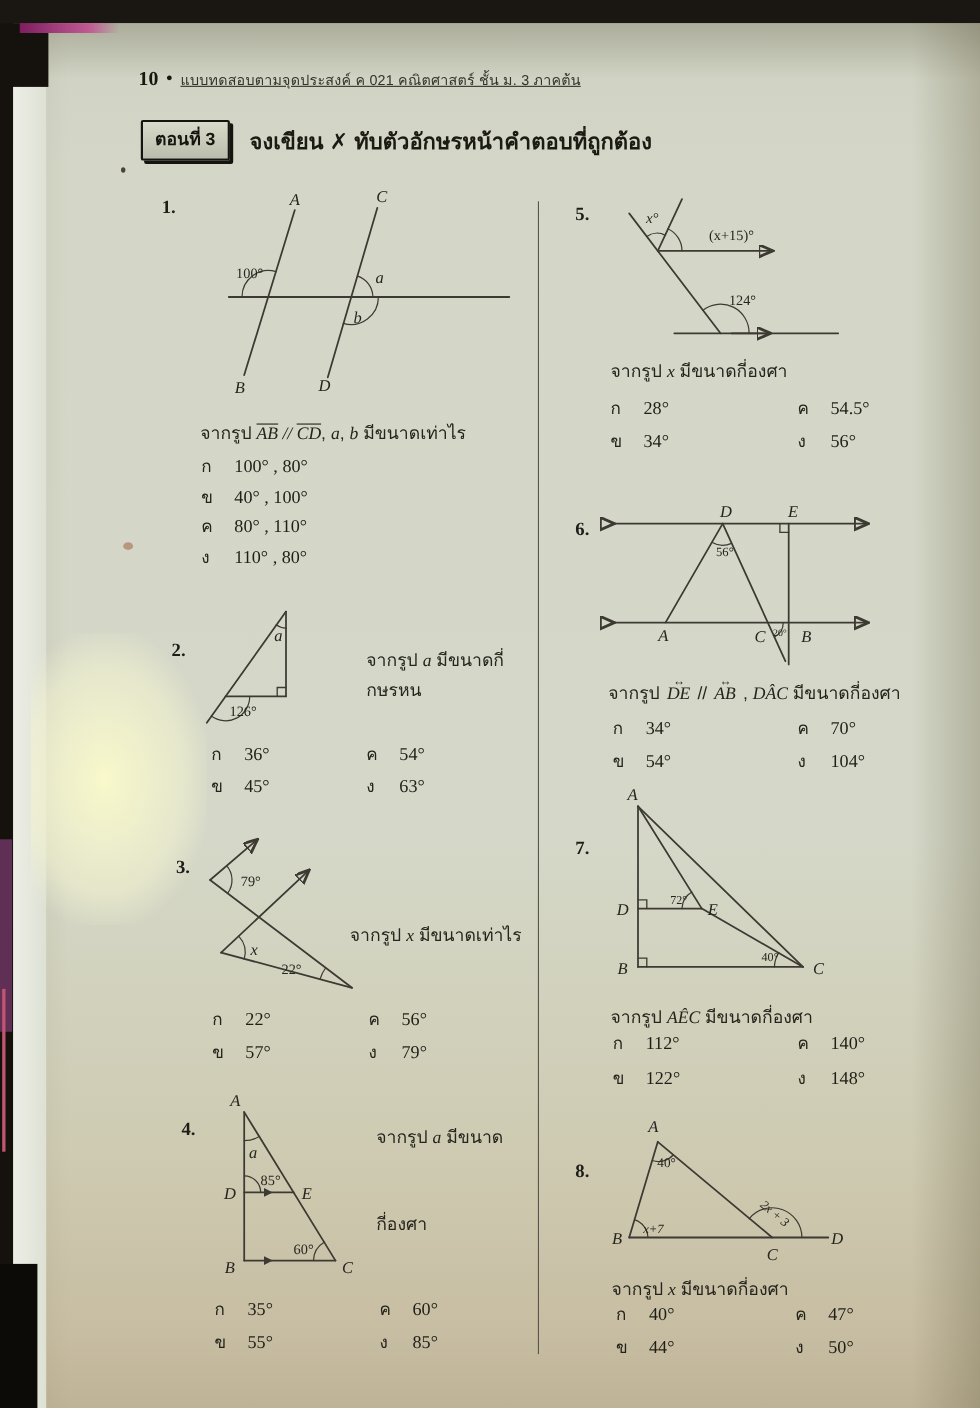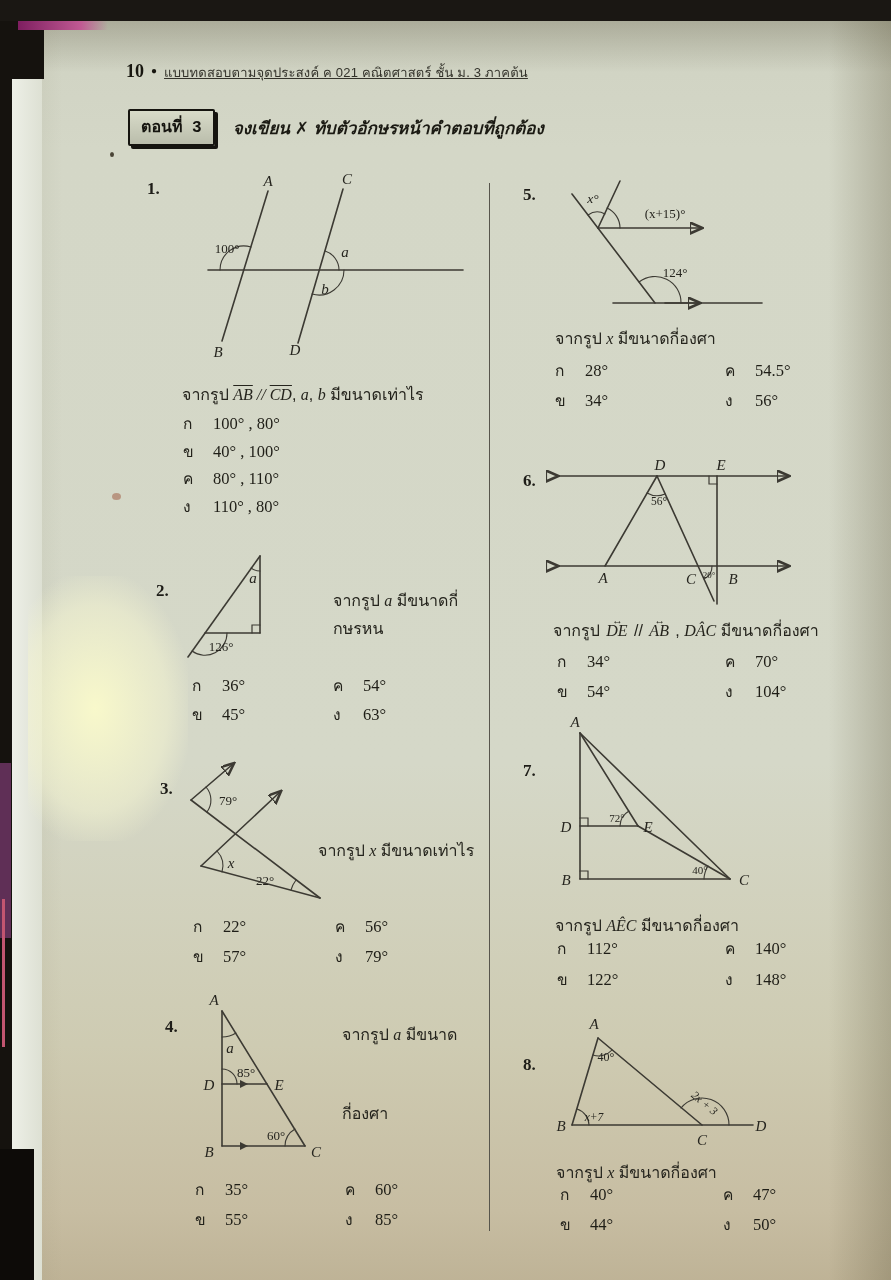--- a/index.html
+++ b/index.html
@@ -24,22 +24,22 @@
   .stain1{left:110px;top:131px;width:4px;height:5px;border-radius:50%;background:#4a4436;}
   .stain2{left:112px;top:472px;width:9px;height:7px;border-radius:50%;background:rgba(150,70,45,.45);}
   .divider{left:489px;top:162px;width:1px;height:1048px;background:#57554c;}
   
   .hdr{left:126px;top:40px;display:flex;align-items:baseline;gap:7px;white-space:nowrap;}
   .hdr .pg{font:bold 18px "Liberation Serif",serif;color:#17160f;}
   .hdr .dot{font-size:10px;position:relative;top:-3px;color:#17160f;}
   .hdr .ttl{font-size:13px;color:#34332b;letter-spacing:.2px;text-decoration:underline;}
   .sec{left:128px;top:88px;display:flex;align-items:center;gap:18px;white-space:nowrap;}
   .sec .box{border:2px solid #15140f;border-radius:2px;background:linear-gradient(180deg,#d8dbc9,#babdab);
-    padding:3px 11px 5px;font-weight:bold;font-size:16px;box-shadow:3px 3px 0 #15140f;color:#15140f;font-family:Liberation Mono, monospace;}
-  .sec .ins{font-weight:bold;font-size:17px;color:#1b1a13;font-style:italic;}
+    padding:3px 11px 5px;font-weight:bold;font-size:16px;box-shadow:3px 3px 0 #15140f;color:#15140f;}
+  .sec .ins{font-weight:bold;font-size:20px;color:#1b1a13;}
   
   .pnum{font:bold 17px "Liberation Serif",serif;color:#1e1d18;}
   .q{font-size:16px;line-height:28px;white-space:nowrap;color:#25241d;}
   .q .m{font-family:"Liberation Serif",serif;font-style:italic;}
   .q .ov{text-decoration:overline;}
   .q .ar{position:relative;display:inline-block;margin:0 2px;}
   .q .ar .seg-top{position:absolute;top:-11px;left:50%;transform:translateX(-50%);
     font-size:11px;font-style:normal;letter-spacing:-1px;}
   .opts{display:grid;}
   .opt{display:flex;align-items:baseline;}

